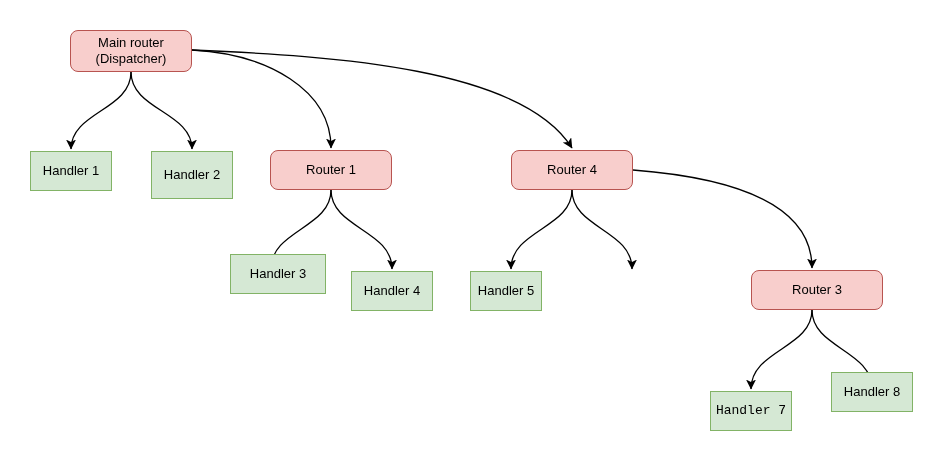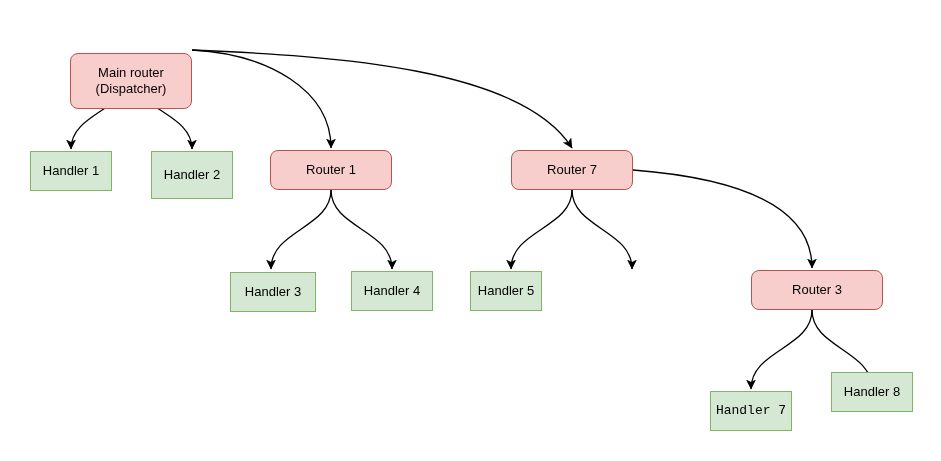--- a/index.html
+++ b/index.html
@@ -72,42 +72,42 @@
     <path class="edge" marker-end="url(#arrow)" d="M192,50 C335,56 522,68 572,148"></path>
     <path class="edge" marker-end="url(#arrow)" d="M331,190 C331,228 271,230 271,269"></path>
     <path class="edge" marker-end="url(#arrow)" d="M331,190 C331,228 392,230 392,269"></path>
     <path class="edge" marker-end="url(#arrow)" d="M572,190 C572,228 511,230 511,269"></path>
     <path class="edge" marker-end="url(#arrow)" d="M572,190 C572,228 632,230 632,269"></path>
     <path class="edge" marker-end="url(#arrow)" d="M633,170 C723,177 812,200 812,268"></path>
     <path class="edge" marker-end="url(#arrow)" d="M812,310 C812,348 751,350 751,389"></path>
     <path class="edge" marker-end="url(#arrow)" d="M812,310 C812,348 872,350 872,389"></path>
   </svg>
 
-  <div class="node router" style="left:70px;top:30px;width:122px;height:56px;margin-top:23px;">
+  <div class="node router" style="left:70px;top:30px;width:122px;height:42px;">
     <span class="label">Main router
 (Dispatcher)</span>
   </div>
 
   <div class="node handler" style="left:30px;top:151px;width:82px;height:40px;">
     <span class="label">Handler 1</span>
   </div>
 
   <div class="node handler" style="left:151px;top:151px;width:82px;height:48px;">
     <span class="label">Handler 2</span>
   </div>
 
   <div class="node router" style="left:270px;top:150px;width:122px;height:40px;">
     <span class="label">Router 1</span>
   </div>
 
   <div class="node router" style="left:511px;top:150px;width:122px;height:40px;">
-    <span class="label">Router 7</span>
+    <span class="label">Router 4</span>
   </div>
 
-  <div class="node handler" style="left:230px;top:272px;width:86px;height:40px;">
+  <div class="node handler" style="left:230px;top:254px;width:96px;height:40px;">
     <span class="label">Handler 3</span>
   </div>
 
   <div class="node handler" style="left:351px;top:271px;width:82px;height:40px;">
     <span class="label">Handler 4</span>
   </div>
 
   <div class="node handler" style="left:470px;top:271px;width:72px;height:40px;">
     <span class="label">Handler 5</span>
   </div>

